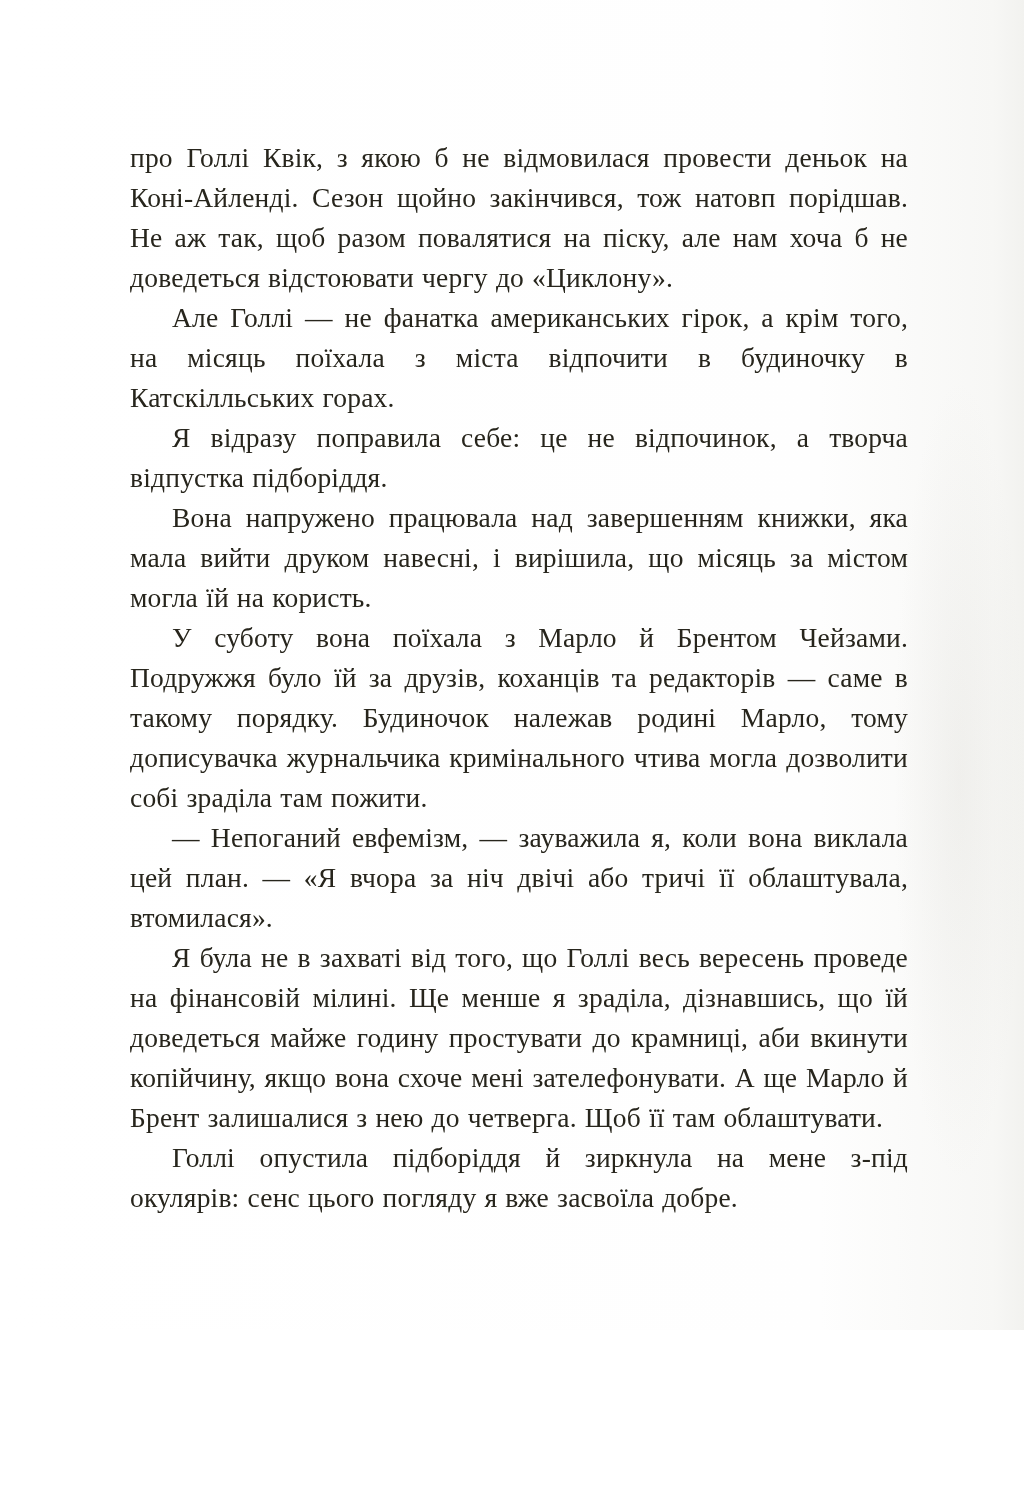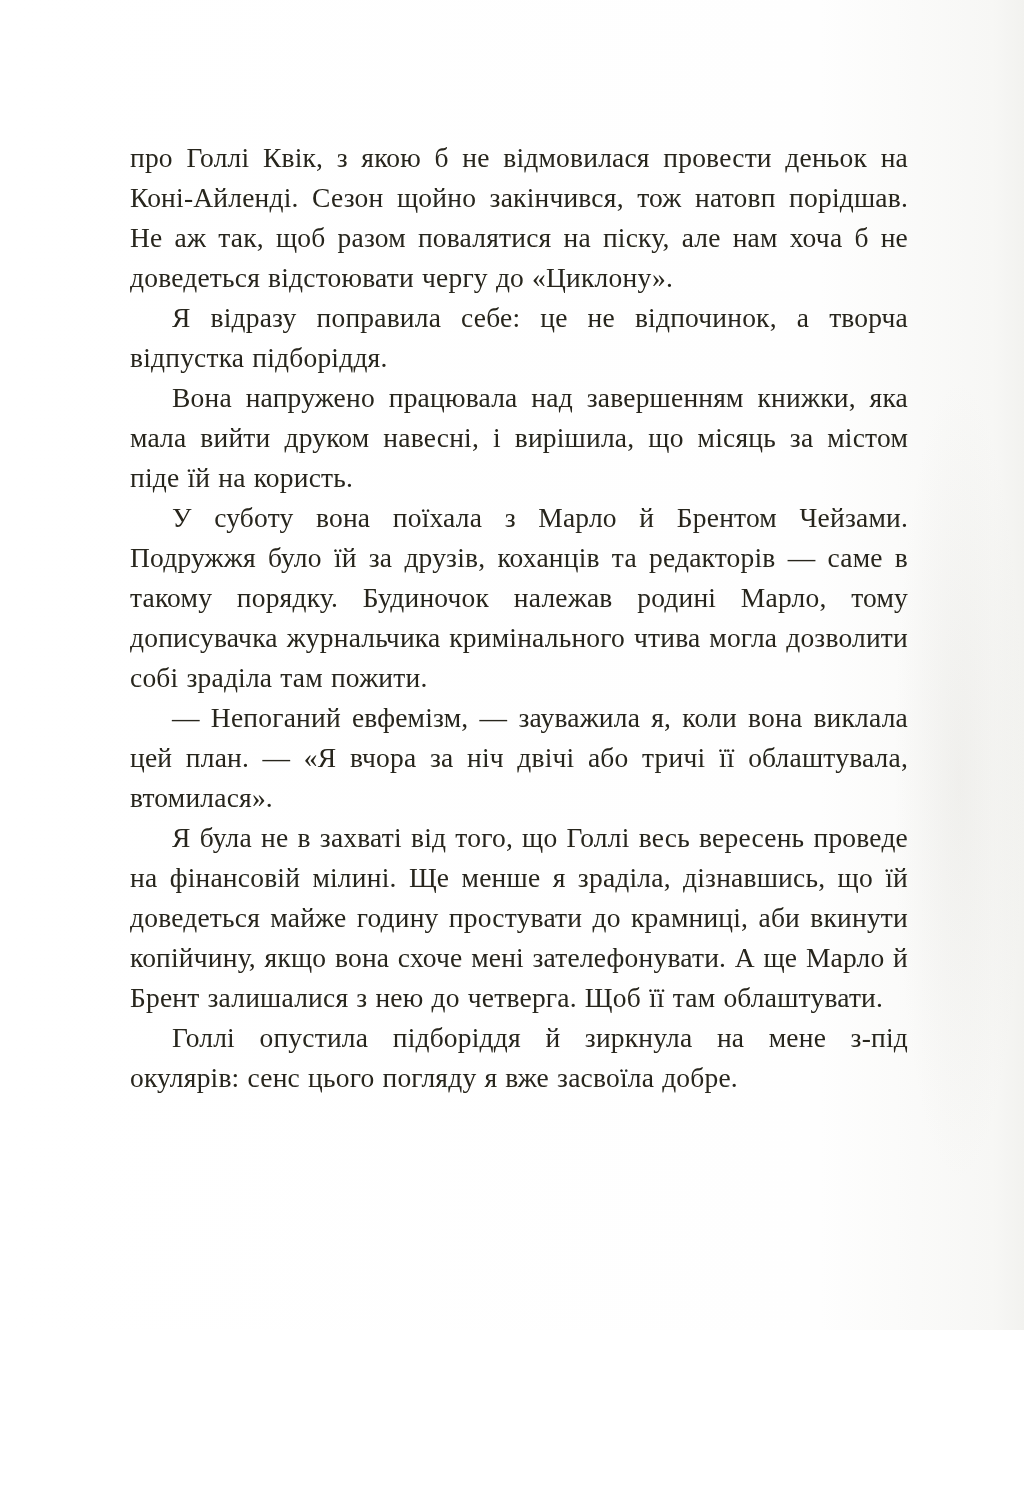--- a/index.html
+++ b/index.html
@@ -60,22 +60,23 @@
   }
 </style>
 </head>
 <body>
 
 <div class="scan-page">
   <div class="scan-shade"></div>
 
   <div class="text-block">
     <p class="no-indent">про Голлі Квік, з якою б не відмовилася провести деньок на Коні-Айленді. Сезон щойно закінчився, тож натовп порідшав. Не аж так, щоб разом повалятися на піску, але нам хоча б не доведеться відстоювати чергу до «Циклону».</p>
+    <p>Але Голлі — не фанатка американських гірок, а крім того, на місяць поїхала з міста відпочити в будиночку в Катскілльських горах.</p>
     <p>Я відразу поправила себе: це не відпочинок, а творча відпустка підборіддя.</p>
-    <p>Вона напружено працювала над завершенням книжки, яка мала вийти друком навесні, і вирішила, що місяць за містом піде їй на користь.</p>
+    <p>Вона напружено працювала над завершенням книжки, яка мала вийти друком навесні, і вирішила, що місяць за містом могла їй на користь.</p>
     <p>У суботу вона поїхала з Марло й Брентом Чейзами. Подружжя було їй за друзів, коханців та редакторів — саме в такому порядку. Будиночок належав родині Марло, тому дописувачка журнальчика кримінального чтива могла дозволити собі зраділа там пожити.</p>
     <p>— Непоганий евфемізм, — зауважила я, коли вона виклала цей план. — «Я вчора за ніч двічі або тричі її облаштувала, втомилася».</p>
     <p>Я була не в захваті від того, що Голлі весь вересень проведе на фінансовій мілині. Ще менше я зраділа, дізнавшись, що їй доведеться майже годину простувати до крамниці, аби вкинути копійчину, якщо вона схоче мені зателефонувати. А ще Марло й Брент залишалися з нею до четверга. Щоб її там облаштувати.</p>
     <p>Голлі опустила підборіддя й зиркнула на мене з-під окулярів: сенс цього погляду я вже засвоїла добре.</p>
   </div>
 
   <div class="page-number">19</div>
 </div>
 
 </body></html>

